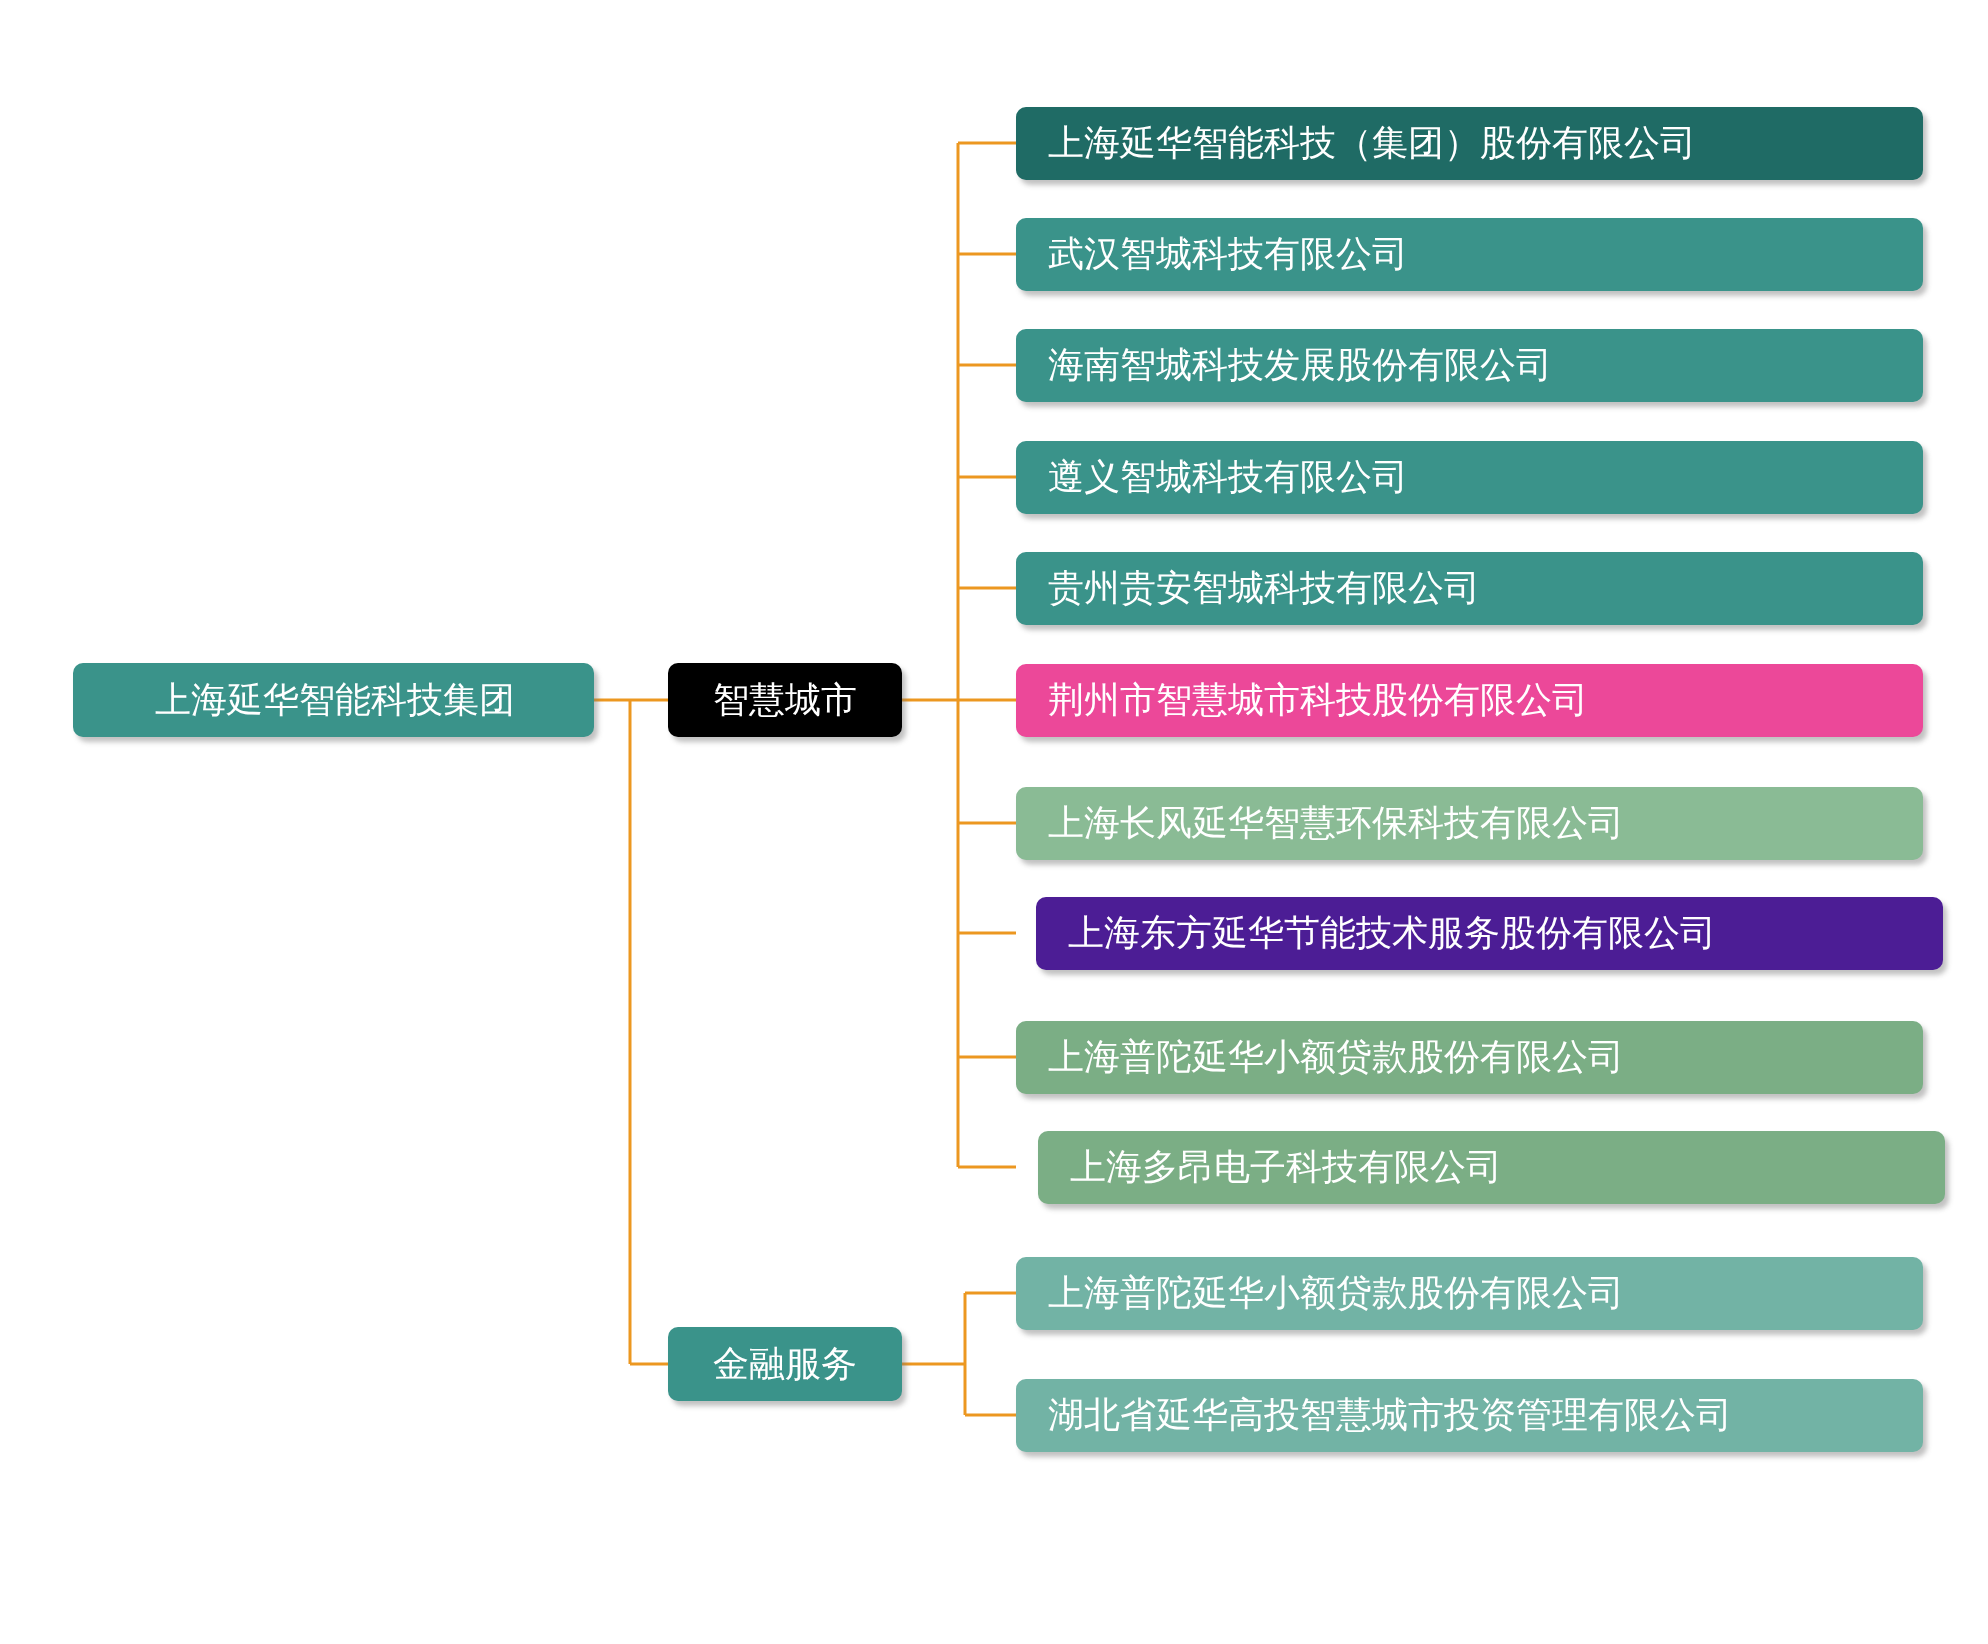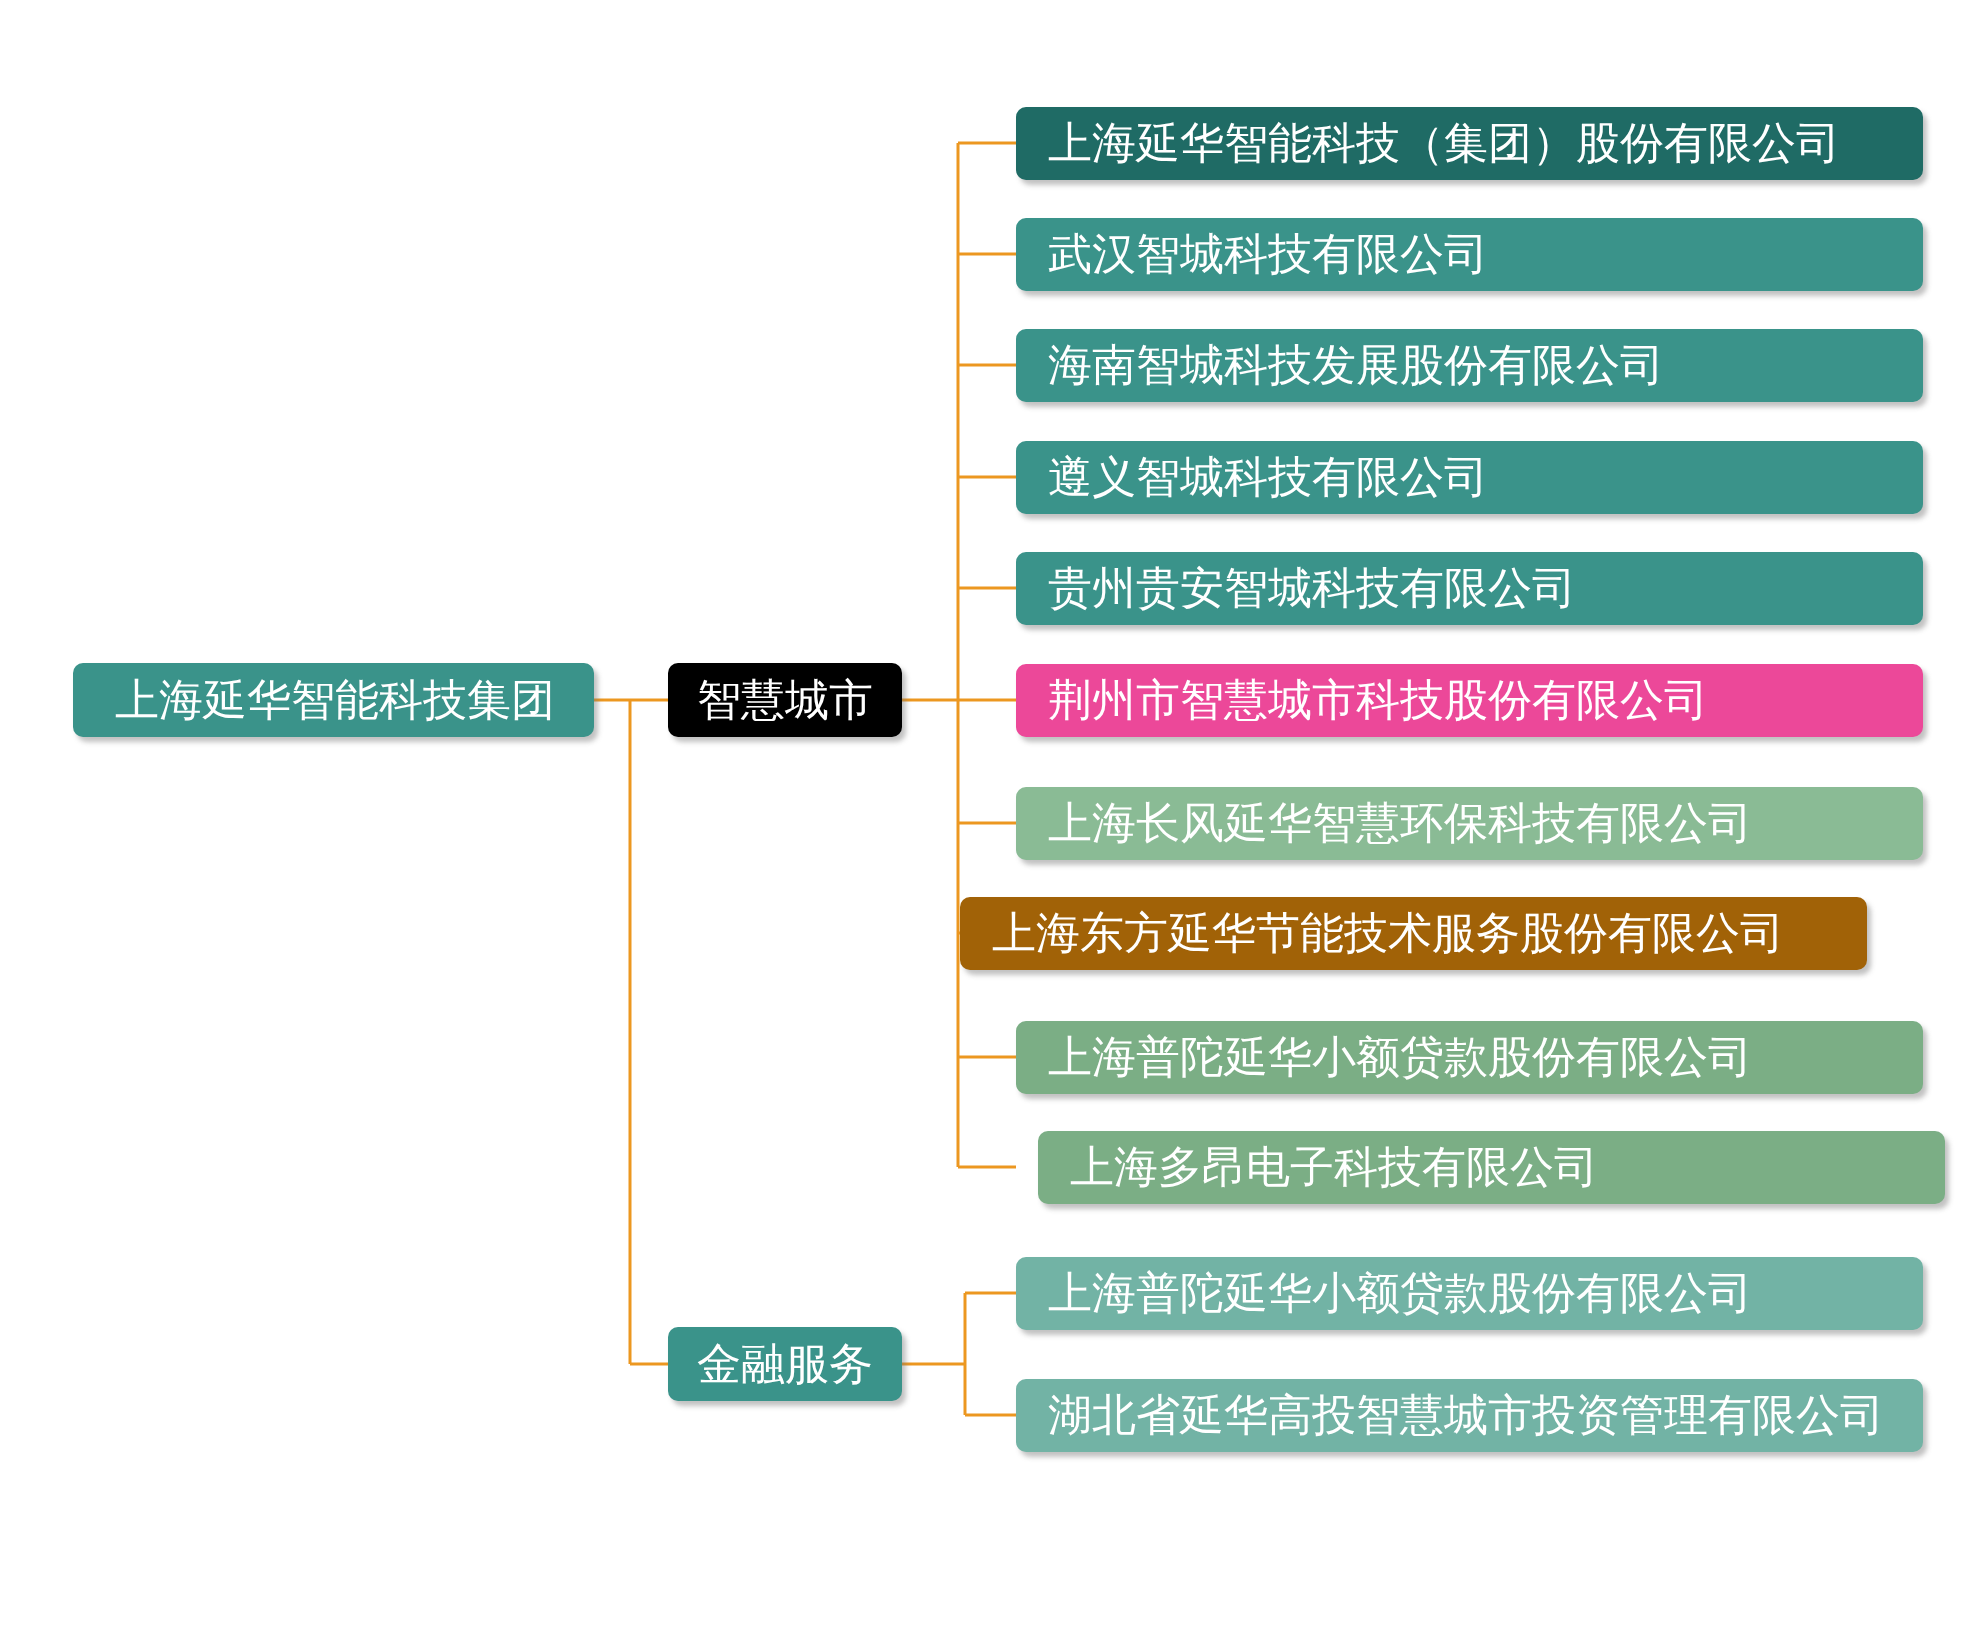--- a/index.html
+++ b/index.html
@@ -20,21 +20,21 @@
     left: 0;
     top: 0;
   }
   .node {
     position: absolute;
     box-sizing: border-box;
     border-radius: 10px;
     color: #ffffff;
     display: flex;
     align-items: center;
-    font-size: 44px;
+    font-size: 36px;
     line-height: 1.1;
     white-space: nowrap;
     box-shadow: 4px 5px 5px rgba(120,120,120,0.45);
   }
   .node.center {
     justify-content: center;
     padding: 0 10px;
   }
   .node.left {
     justify-content: flex-start;
@@ -69,19 +69,19 @@
     </svg>
     <div class="node center" style="left: 73px; top: 663px; width: 521px; height: 74px; background: rgb(58, 147, 138); padding-left: 13px;">上海延华智能科技集团</div>
     <div class="node center" style="left: 668px; top: 663px; width: 234px; height: 74px; background: #000000;">智慧城市</div>
     <div class="node left" style="left: 1016px; top: 106.5px; width: 907px; height: 73px; background: rgb(31, 107, 101);">上海延华智能科技（集团）股份有限公司</div>
     <div class="node left" style="left: 1016px; top: 217.5px; width: 907px; height: 73px; background: rgb(58, 147, 138);">武汉智城科技有限公司</div>
     <div class="node left" style="left: 1016px; top: 328.5px; width: 907px; height: 73px; background: rgb(58, 147, 138);">海南智城科技发展股份有限公司</div>
     <div class="node left" style="left: 1016px; top: 440.5px; width: 907px; height: 73px; background: rgb(58, 147, 138);">遵义智城科技有限公司</div>
     <div class="node left" style="left: 1016px; top: 551.5px; width: 907px; height: 73px; background: rgb(58, 147, 138); text-align: right;">贵州贵安智城科技有限公司</div>
     <div class="node left" style="left: 1016px; top: 663.5px; width: 907px; height: 73px; background: #ec4899;">荆州市智慧城市科技股份有限公司</div>
     <div class="node left" style="left: 1016px; top: 786.5px; width: 907px; height: 73px; background: rgb(138, 187, 149);">上海长风延华智慧环保科技有限公司</div>
-    <div class="node left" style="left: 960px; top: 896.5px; width: 907px; height: 73px; background: #a16207;">上海东方延华节能技术服务股份有限公司</div>
+    <div class="node left" style="left: 1036px; top: 896.5px; width: 907px; height: 73px; background: #4c1d95;">上海东方延华节能技术服务股份有限公司</div>
     <div class="node left" style="left: 1016px; top: 1020.5px; width: 907px; height: 73px; background: rgb(123, 174, 133);">上海普陀延华小额贷款股份有限公司</div>
     <div class="node left" style="left: 1016px; top: 1130.5px; width: 907px; height: 73px; background: rgb(123, 174, 133); margin-left: 22px;">上海多昂电子科技有限公司</div>
     <div class="node center" style="left: 668px; top: 1327px; width: 234px; height: 74px; background: rgb(58, 147, 138);">金融服务</div>
     <div class="node left" style="left: 1016px; top: 1256.5px; width: 907px; height: 73px; background: rgb(114, 179, 165);">上海普陀延华小额贷款股份有限公司</div>
     <div class="node left" style="left: 1016px; top: 1378.5px; width: 907px; height: 73px; background: rgb(114, 179, 165);">湖北省延华高投智慧城市投资管理有限公司</div>
   </div>
 
 </body></html>

